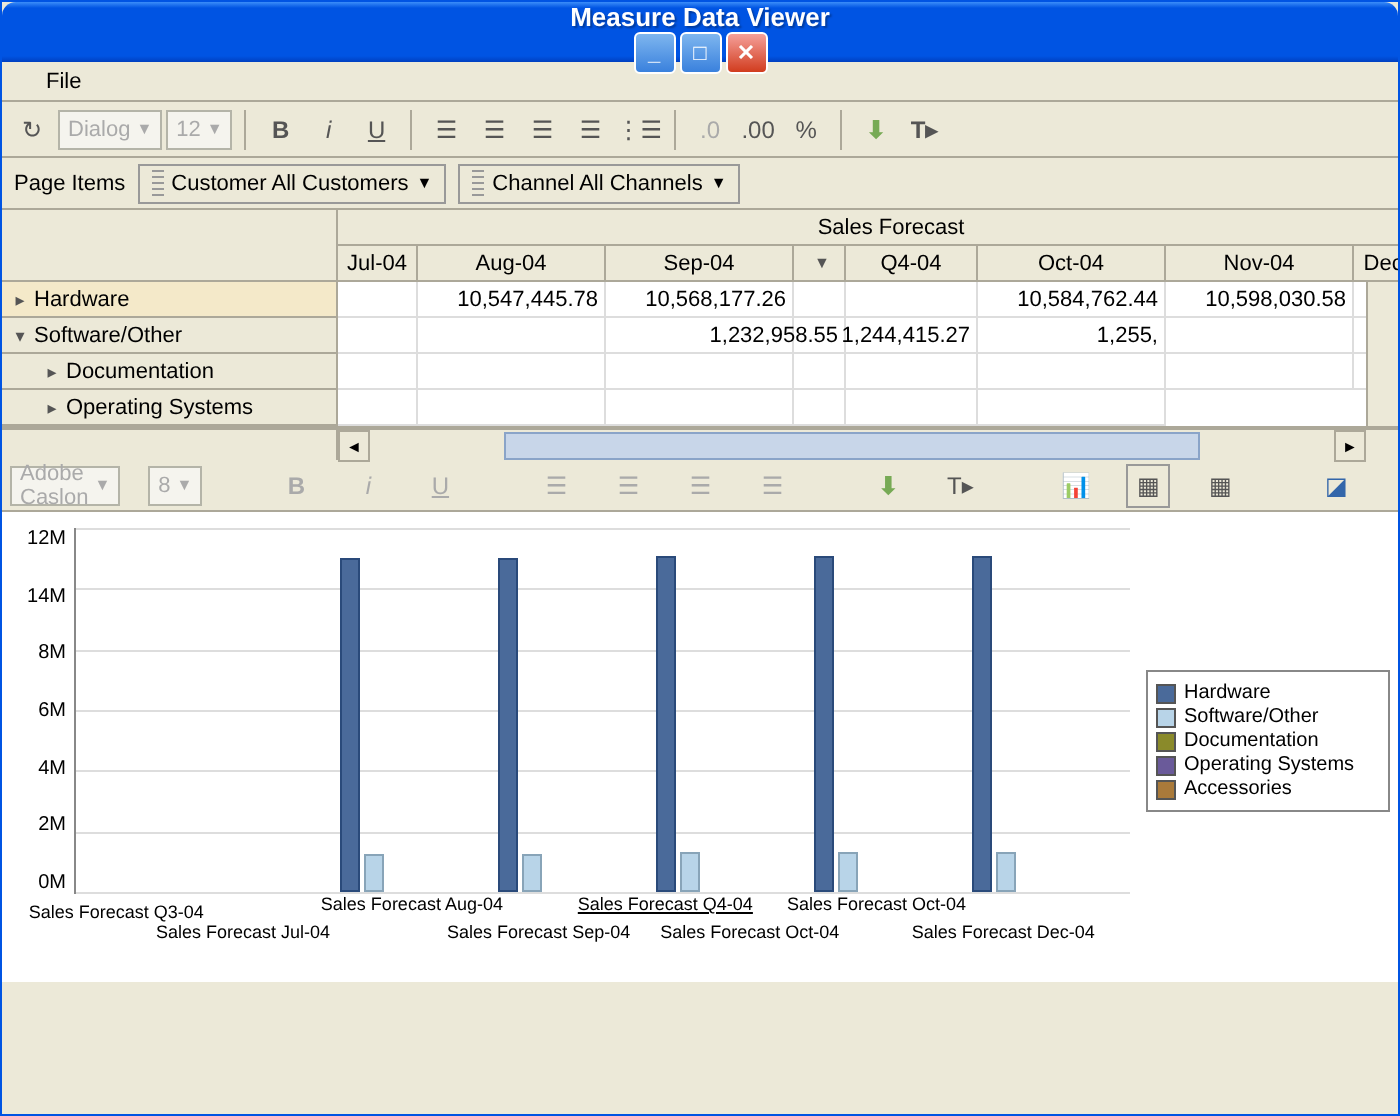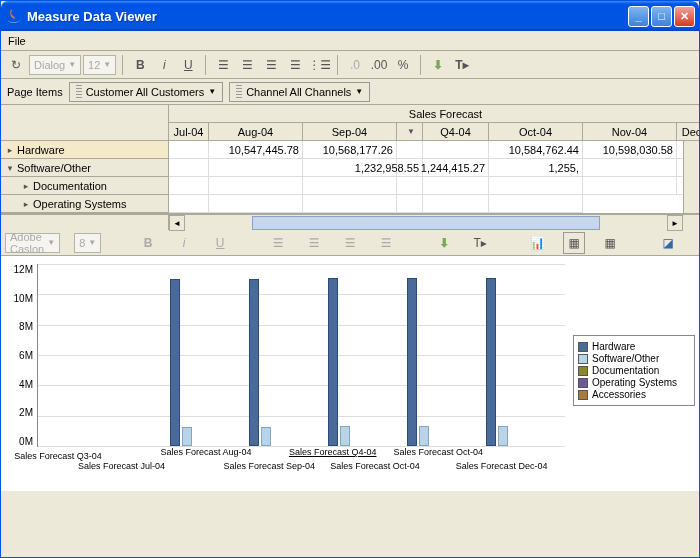--- a/index.html
+++ b/index.html
@@ -1,24 +1,24 @@
 <!DOCTYPE html>
 <html><head>
 <meta charset="utf-8">
 <style>
 * { box-sizing: border-box; margin: 0; padding: 0; }
 body { font-family: "Segoe UI", Tahoma, sans-serif; font-size: 11px; background: #ece9d8; width: 700px; height: 558px; overflow: hidden; border: 1px solid #0054e3; }
-.titlebar { height: 30px; background: linear-gradient(to bottom, #3b8df9 0%, #0054e3 10%, #0054e3 90%, #003fc0 100%); display: flex; align-items: center; color: #fff; padding: 0 4px; border-radius: 7px 7px 0 0; }
+.titlebar { height: 30px; background: linear-gradient(to bottom, #3b8df9 0%, #0054e3 10%, #0054e3 90%, #003fc0 100%); display: flex; align-items: center; color: #fff; padding: 0 4px; border-radius: 7px 7px 0 0; flex-direction: column; }
 .java-icon { width: 18px; height: 18px; margin-right: 4px; }
 .titlebar-text { font-weight: bold; font-size: 13px; flex: 1; text-shadow: 1px 1px 1px rgba(0,0,0,.3); }
 .winbtns { display: flex; gap: 2px; }
 .winbtn { width: 21px; height: 21px; border: 1px solid #fff; border-radius: 3px; display: flex; align-items: center; justify-content: center; font-family: Arial; font-weight: bold; font-size: 11px; color: #fff; }
 .winbtn.min, .winbtn.max { background: linear-gradient(to bottom, #7eb6ef, #3a81dd); }
 .winbtn.close { background: linear-gradient(to bottom, #f5a09a, #d13c1e); }
-.menubar { height: 20px; background: #ece9d8; border-bottom: 1px solid #aca899; padding-left: 1px; display: flex; align-items: center; }
+.menubar { height: 20px; background: #ece9d8; border-bottom: 1px solid #aca899; padding-left: 16px; display: flex; align-items: center; }
 .menuitem { padding: 2px 6px; }
 .toolbar { height: 28px; background: #ece9d8; border-bottom: 1px solid #aca899; display: flex; align-items: center; padding: 0 4px; gap: 2px; }
 .tbitem { display: inline-flex; align-items: center; justify-content: center; min-width: 22px; height: 22px; font-size: 12px; color: #555; }
 .combo { border: 1px solid #b4b4a8; background: #f5f4ee; height: 20px; padding: 0 4px; display: inline-flex; align-items: center; gap: 3px; color: #999; }
 .combo .arr { font-size: 8px; }
 .sep { width: 1px; height: 20px; background: #aca899; margin: 0 4px; }
 .pagebar { height: 26px; background: #ece9d8; border-bottom: 1px solid #aca899; display: flex; align-items: center; padding-left: 6px; gap: 6px; }
 .page-btn { border: 1px solid #999; background: #ece9d8; padding: 2px 6px; display: inline-flex; align-items: center; gap: 4px; height: 20px; }
 .page-btn .grip { width: 6px; height: 14px; background: repeating-linear-gradient(to bottom, #999 0, #999 1px, transparent 1px, transparent 3px); }
 
@@ -243,21 +243,21 @@
   <span class="sep"></span>
   <span class="tbitem" style="color:#36a">◪</span>
   <span class="tbitem">❐</span>
 </div>
 
 <div class="chartwrap">
   <div class="chart-main">
     <div class="plot-row">
       <div class="yaxis" id="yaxis">
           <div>12M</div>
-          <div>10M</div>
+          <div>14M</div>
           <div>8M</div>
           <div>6M</div>
           <div>4M</div>
           <div>2M</div>
           <div>0M</div>
         </div>
       <div class="plot" id="plot">
           <div class="gridline" style="top: 0%;"></div>
           <div class="gridline" style="top: 16.6667%;"></div>
           <div class="gridline" style="top: 33.3333%;"></div>

